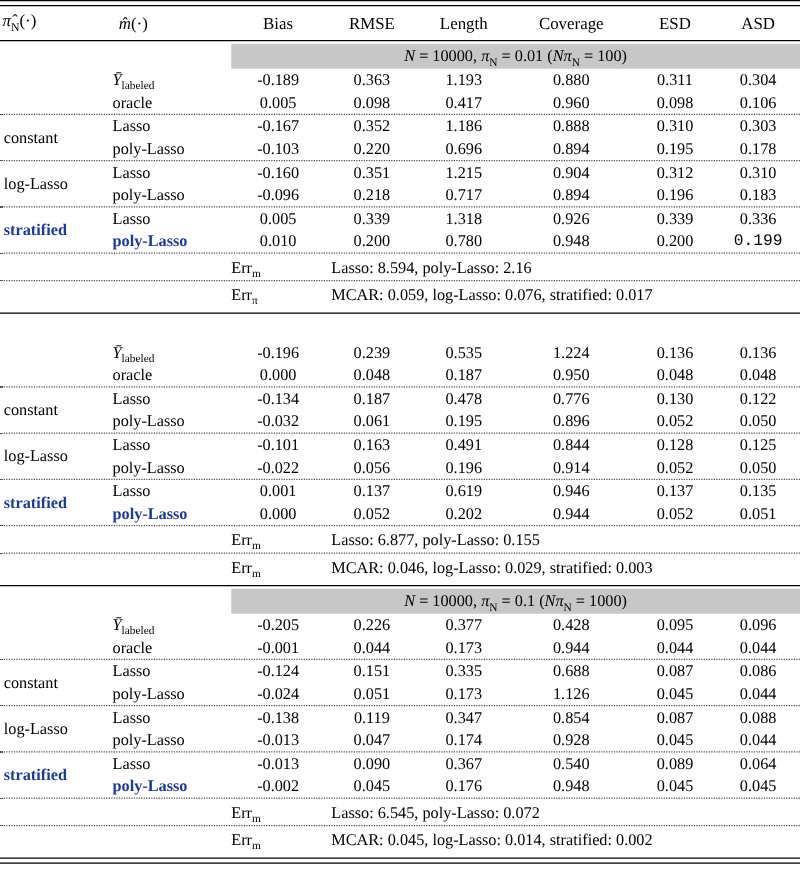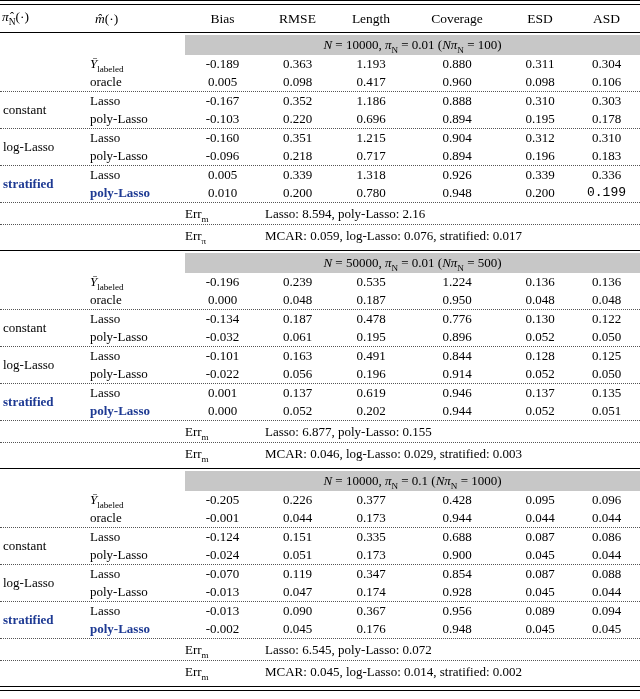--- a/index.html
+++ b/index.html
@@ -137,21 +137,20 @@
         </div>
         <div class="err-row">
           <div class="err-spacer"></div>
           <div class="err-label">Err<sub>π</sub></div>
           <div class="err-text">MCAR: 0.059, log-Lasso: 0.076, stratified: 0.017</div>
         </div>
       </div>
       <div class="block">
         <div class="band-row">
           <div class="band-spacer"></div>
-          <div class="band"><i>N</i> = 50000, <i>π</i><sub>N</sub> = 0.01 (<i>Nπ</i><sub>N</sub> = 500)</div>
         </div>
         <div class="grp">
           <div class="pi-cell"></div>
           <div class="m-cell" style="grid-area: 1 / 2;"><i>Ȳ</i><sub>labeled</sub></div>
           <div class="val-cell" style="grid-area: 1 / 3;">-0.196</div>
           <div class="val-cell" style="grid-area: 1 / 4;">0.239</div>
           <div class="val-cell" style="grid-area: 1 / 5;">0.535</div>
           <div class="val-cell" style="grid-area: 1 / 6;">1.224</div>
           <div class="val-cell" style="grid-area: 1 / 7;">0.136</div>
           <div class="val-cell" style="grid-area: 1 / 8;">0.136</div>
@@ -253,50 +252,50 @@
           <div class="val-cell" style="grid-area: 1 / 3;">-0.124</div>
           <div class="val-cell" style="grid-area: 1 / 4;">0.151</div>
           <div class="val-cell" style="grid-area: 1 / 5;">0.335</div>
           <div class="val-cell" style="grid-area: 1 / 6;">0.688</div>
           <div class="val-cell" style="grid-area: 1 / 7;">0.087</div>
           <div class="val-cell" style="grid-area: 1 / 8;">0.086</div>
           <div class="m-cell" style="grid-area: 2 / 2;">poly-Lasso</div>
           <div class="val-cell" style="grid-area: 2 / 3;">-0.024</div>
           <div class="val-cell" style="grid-area: 2 / 4;">0.051</div>
           <div class="val-cell" style="grid-area: 2 / 5;">0.173</div>
-          <div class="val-cell" style="grid-area: 2 / 6;">0.900</div>
+          <div class="val-cell" style="grid-area: 2 / 6;">1.126</div>
           <div class="val-cell" style="grid-area: 2 / 7;">0.045</div>
           <div class="val-cell" style="grid-area: 2 / 8;">0.044</div>
         </div>
         <div class="grp sep">
           <div class="pi-cell">log-Lasso</div>
           <div class="m-cell" style="grid-area: 1 / 2;">Lasso</div>
-          <div class="val-cell" style="grid-area: 1 / 3;">-0.070</div>
+          <div class="val-cell" style="grid-area: 1 / 3;">-0.138</div>
           <div class="val-cell" style="grid-area: 1 / 4;">0.119</div>
           <div class="val-cell" style="grid-area: 1 / 5;">0.347</div>
           <div class="val-cell" style="grid-area: 1 / 6;">0.854</div>
           <div class="val-cell" style="grid-area: 1 / 7;">0.087</div>
           <div class="val-cell" style="grid-area: 1 / 8;">0.088</div>
           <div class="m-cell" style="grid-area: 2 / 2;">poly-Lasso</div>
           <div class="val-cell" style="grid-area: 2 / 3;">-0.013</div>
           <div class="val-cell" style="grid-area: 2 / 4;">0.047</div>
           <div class="val-cell" style="grid-area: 2 / 5;">0.174</div>
           <div class="val-cell" style="grid-area: 2 / 6;">0.928</div>
           <div class="val-cell" style="grid-area: 2 / 7;">0.045</div>
           <div class="val-cell" style="grid-area: 2 / 8;">0.044</div>
         </div>
         <div class="grp sep">
           <div class="pi-cell hl">stratified</div>
           <div class="m-cell" style="grid-area: 1 / 2;">Lasso</div>
           <div class="val-cell" style="grid-area: 1 / 3;">-0.013</div>
           <div class="val-cell" style="grid-area: 1 / 4;">0.090</div>
           <div class="val-cell" style="grid-area: 1 / 5;">0.367</div>
-          <div class="val-cell" style="grid-area: 1 / 6;">0.956</div>
+          <div class="val-cell" style="grid-area: 1 / 6;">0.540</div>
           <div class="val-cell" style="grid-area: 1 / 7;">0.089</div>
-          <div class="val-cell" style="grid-area: 1 / 8;">0.094</div>
+          <div class="val-cell" style="grid-area: 1 / 8;">0.064</div>
           <div class="m-cell hl" style="grid-area: 2 / 2;">poly-Lasso</div>
           <div class="val-cell" style="grid-area: 2 / 3;">-0.002</div>
           <div class="val-cell" style="grid-area: 2 / 4;">0.045</div>
           <div class="val-cell" style="grid-area: 2 / 5;">0.176</div>
           <div class="val-cell" style="grid-area: 2 / 6;">0.948</div>
           <div class="val-cell" style="grid-area: 2 / 7;">0.045</div>
           <div class="val-cell" style="grid-area: 2 / 8;">0.045</div>
         </div>
         <div class="err-row">
           <div class="err-spacer"></div>

